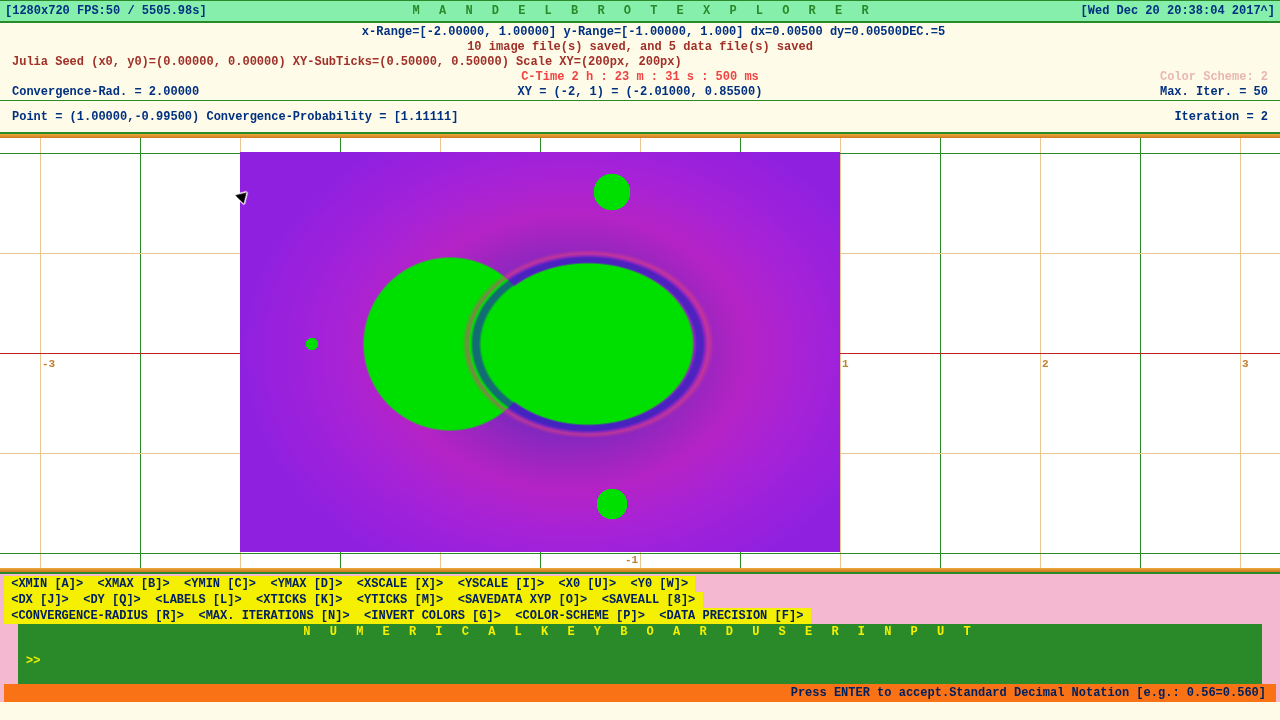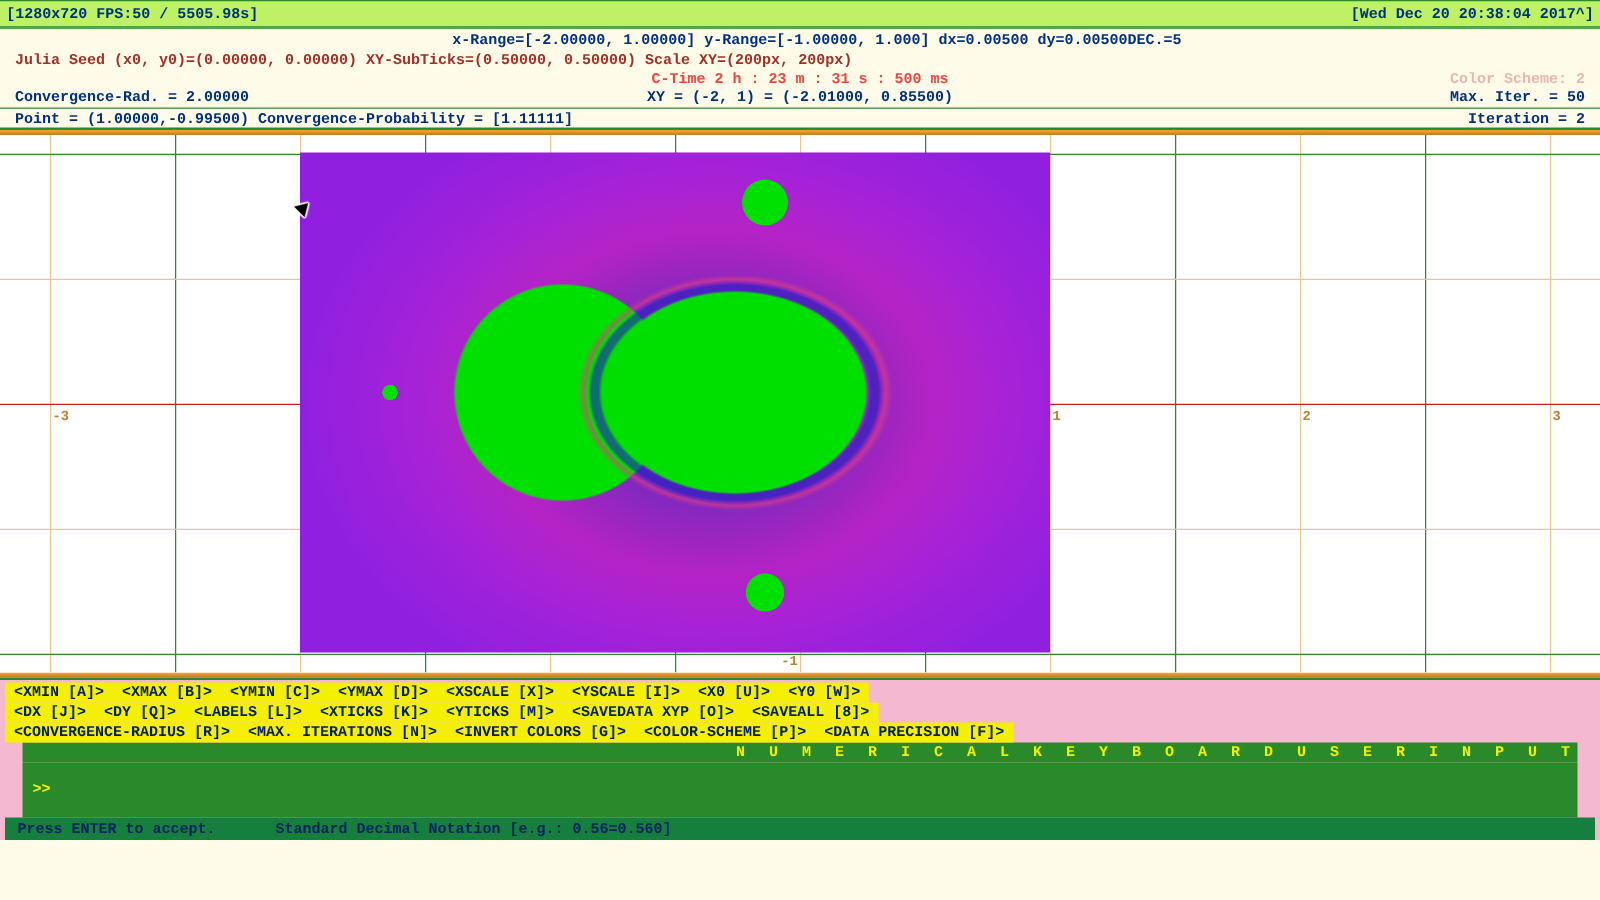--- a/index.html
+++ b/index.html
@@ -5,21 +5,21 @@
 * { margin: 0; padding: 0; box-sizing: border-box; }
 body {
   width: 1280px; height: 720px;
   font-family: "Courier New", monospace;
   font-size: 12px;
   background: #fefbe8;
   overflow: hidden;
 }
 .topbar {
   height: 22px;
-  background: #bef264;
+  background: #86efac;
   border-top: 1px solid #2a8a2a;
   border-bottom: 1px solid #2a8a2a;
   display: flex;
   justify-content: space-between;
   align-items: center;
   padding: 0 5px;
   font-weight: bold;
 }
 .topbar .left { color: #003080; }
 .topbar .center { color: #2a8a2a; letter-spacing: 6px; }
@@ -112,72 +112,75 @@
   display:inline-block;
   background: #f4f000;
   color: #002060;
   font-weight: bold;
   font-size: 12px;
   padding: 1px 0;
   margin-bottom: 0px;
   white-space: pre;
 }
 .input-header {
-  text-align:right;
+  text-align:center;
   background:#2a8a2a;
   color:#f4f000;
   font-weight:bold;
   letter-spacing:6px;
   padding:1px 0;
   margin: 0 14px;
 }
 .input-area {
   background:#2a8a2a;
   margin: 0 14px;
   height:44px;
   color:#f4f000;
   font-weight:bold;
   padding: 14px 8px;
 }
 .footer {
-  background:#15803d;
+  background:#f97316;
   display:flex;
-  justify-content:flex-start;
+  justify-content:flex-end;
   padding:2px 10px;
   font-weight:bold;
   color:#002060;
-  gap:48px;
 }
 </style>
 </head>
 <body>
 
 <div class="topbar">
   <span class="left">[1280x720 FPS:50 / 5505.98s]</span>
+  <span class="center">M A N D E L B R O T   E X P L O R E R</span>
   <span class="right">[Wed Dec 20 20:38:04 2017^]</span>
 </div>
 
 <div class="info-block">
   <div class="info-row rg" style="border-top:1px solid #2a8a2a;">
     <span class="row1-left">x-Range=[-2.00000, 1.00000] y-Range=[-1.00000, 1.000] dx=0.00500 dy=0.00500</span>
     <span class="row1-right">DEC.=5</span>
+  </div>
+  <div class="info-row row-saved" style="height:14px;">
+    <span>10 image file(s) saved, and 5 data file(s) saved</span>
   </div>
   <div class="info-row row-julia" style="height:16px;">
     <span>Julia Seed (x0, y0)=(0.00000, 0.00000) XY-SubTicks=(0.50000, 0.50000) Scale XY=(200px, 200px)</span>
   </div>
   <div class="info-row row-ctime" style="height:14px;">
     <span>C-Time 2 h : 23 m : 31 s : 500 ms</span>
   </div>
   <div class="info-row row-xy" style="height:16px;">
     <span class="cr">Convergence-Rad. = 2.00000</span>
     <span class="xyv">XY = (-2, 1) = (-2.01000, 0.85500)</span>
     <span class="cs" style="top:-14px;margin-left:10px;">Color Scheme: 2</span>
     <span class="mi">Max. Iter. = 50</span>
   </div>
-  <div class="info-row row-point" style="height:16px; border-top:1px solid #2a8a2a;">
+  <div class="info-row row-point" style="height:32px; border-top:1px solid #2a8a2a;">
     <span>Point = (1.00000,-0.99500) Convergence-Probability = [1.11111]</span>
     <span class="it">Iteration = 2</span>
   </div>
 </div>
 
 <div class="sep-orange"></div>
 
 <div class="canvas-area">
 
   <div class="grid-vmin" style="left:40px;"></div>

